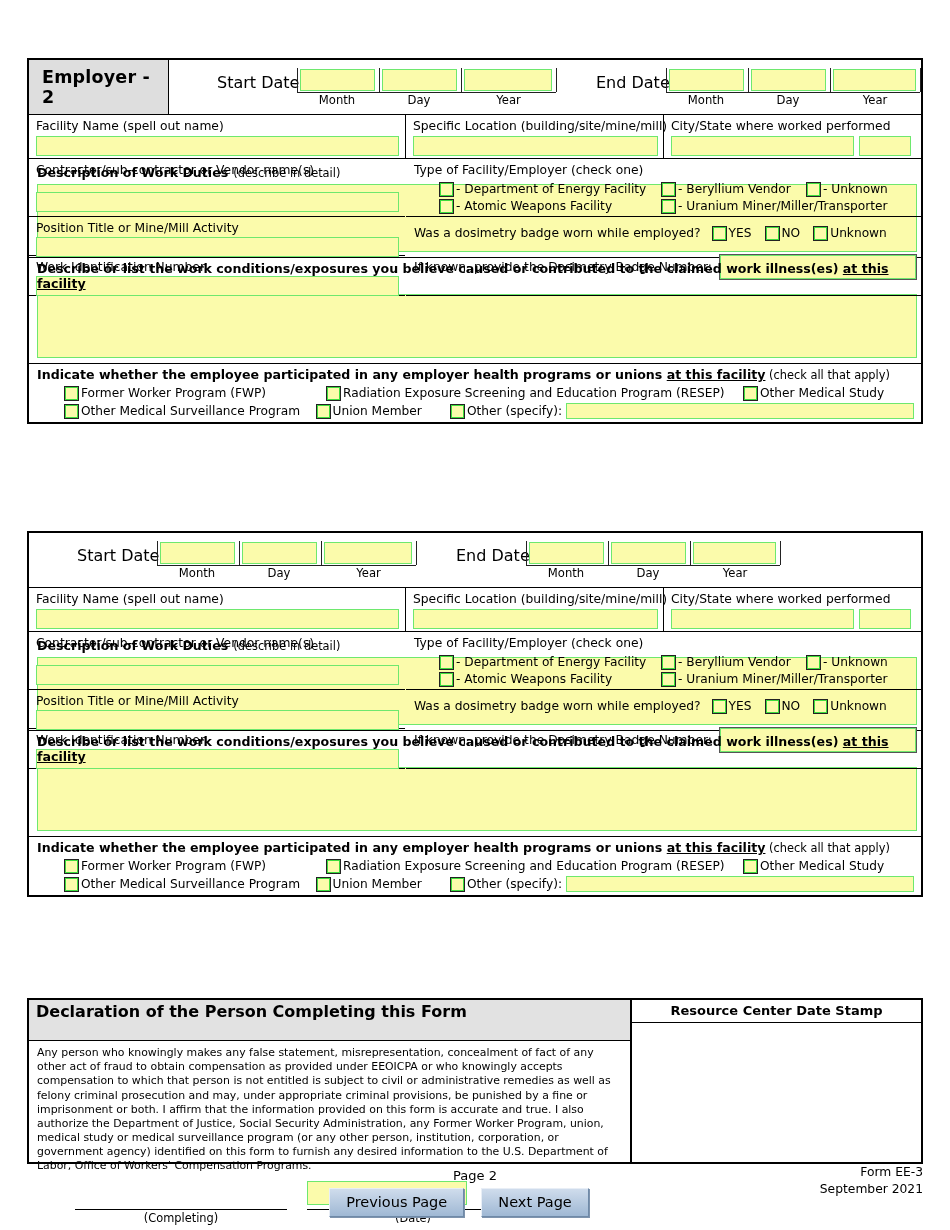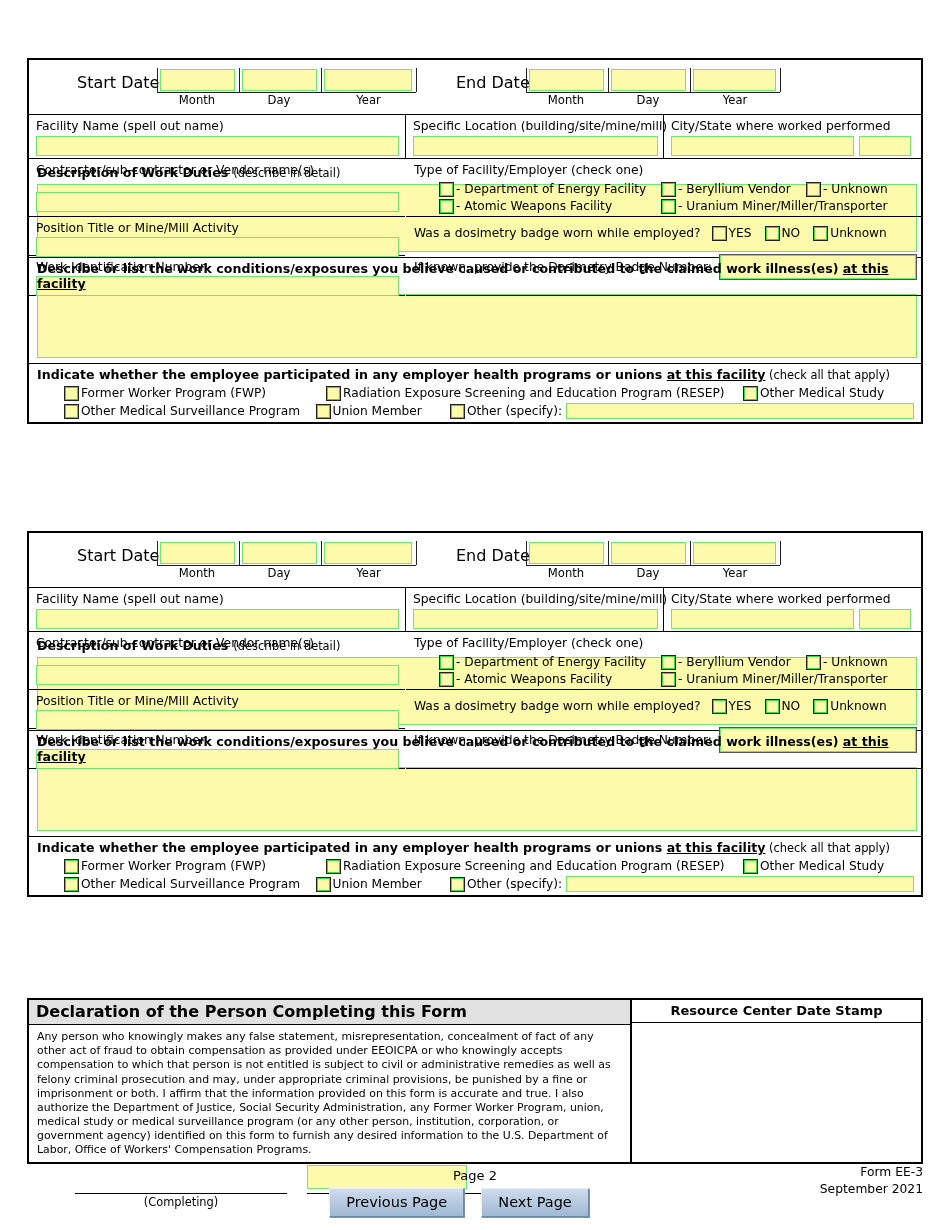--- a/index.html
+++ b/index.html
@@ -51,21 +51,21 @@
 
   .fullband{border-bottom:1.4px solid #000;padding:3px 7px 5px 8px;}
   .fullband:last-child{border-bottom:none;}
 
   .ta{height:68px;}
   .ta2{height:64px;}
 
   
   .decl-wrap{display:flex;border:2px solid #000;box-sizing:border-box;}
   .decl-left{flex:1;border-right:2px solid #000;box-sizing:border-box;}
-  .decl-title{background:#e2e2e2;border-bottom:1.6px solid #000;padding:2px 0 3px 7px;
+  .decl-title{background:#e2e2e2;border-bottom:1.6px solid #000;padding:2px 0 19px 7px;
               font-weight:bold;font-size:16px;}
   .decl-body{padding:5px 9px 0 8px;font-size:10.9px;line-height:1.30;text-align:left;}
   .sig-row{position:relative;height:46px;margin-top:4px;}
   .sigline{position:absolute;height:1px;background:#000;}
   .sigcap{position:absolute;font-size:11.4px;text-align:center;}
   .decl-right{width:289px;box-sizing:border-box;}
   .rc-title{border-bottom:1.6px solid #000;text-align:center;font-weight:bold;font-size:13px;padding:3px 0 4px;}
 
   
   .pg{position:absolute;left:0;top:1168px;width:950px;text-align:center;font-size:13px;}
@@ -78,20 +78,23 @@
        box-shadow:1px 1px 0 #7e93ad;}
   .formid{position:absolute;right:27px;top:1164px;text-align:right;font-size:12.3px;line-height:1.35;}
 </style>
 </head>
 <body>
 
 <div class="page">
 
   <div id="emp2" class="form-frame" style="top:58px;">
   <div class="emp-head">
+    <div class="emp-tag">
+      <span>Employer - 2</span>
+    </div>
     <div class="emp-dates">
       <div class="dt-label" style="left:48px;top:13px;">Start Date:</div>
       <div class="dtick" style="left:128px;"></div>
       <input class="fld dbox" style="left: 131px; width: 75px;" value="">
       <div class="dtick" style="left:210px;"></div>
       <input class="fld dbox" style="left: 213px; width: 75px;" value="">
       <div class="dtick" style="left:292px;"></div>
       <input class="fld dbox" style="left: 295px; width: 88px;" value="">
       <div class="dtick" style="left:387px;"></div>
       <div class="dline" style="left:128px;width:259px;"></div>

